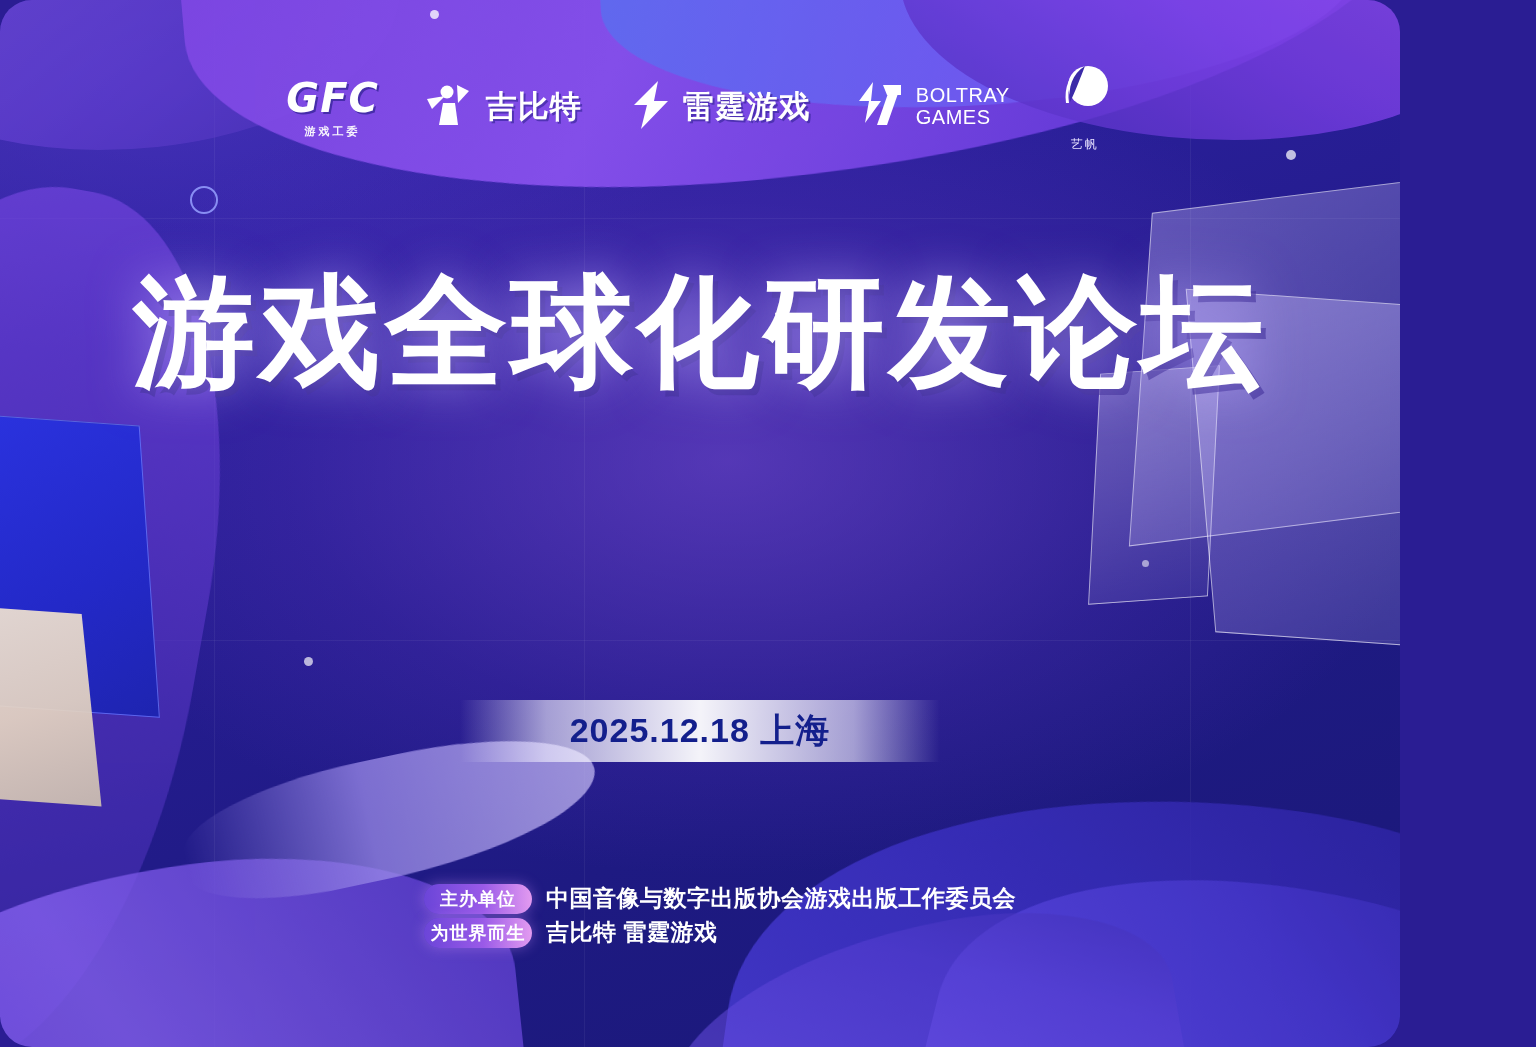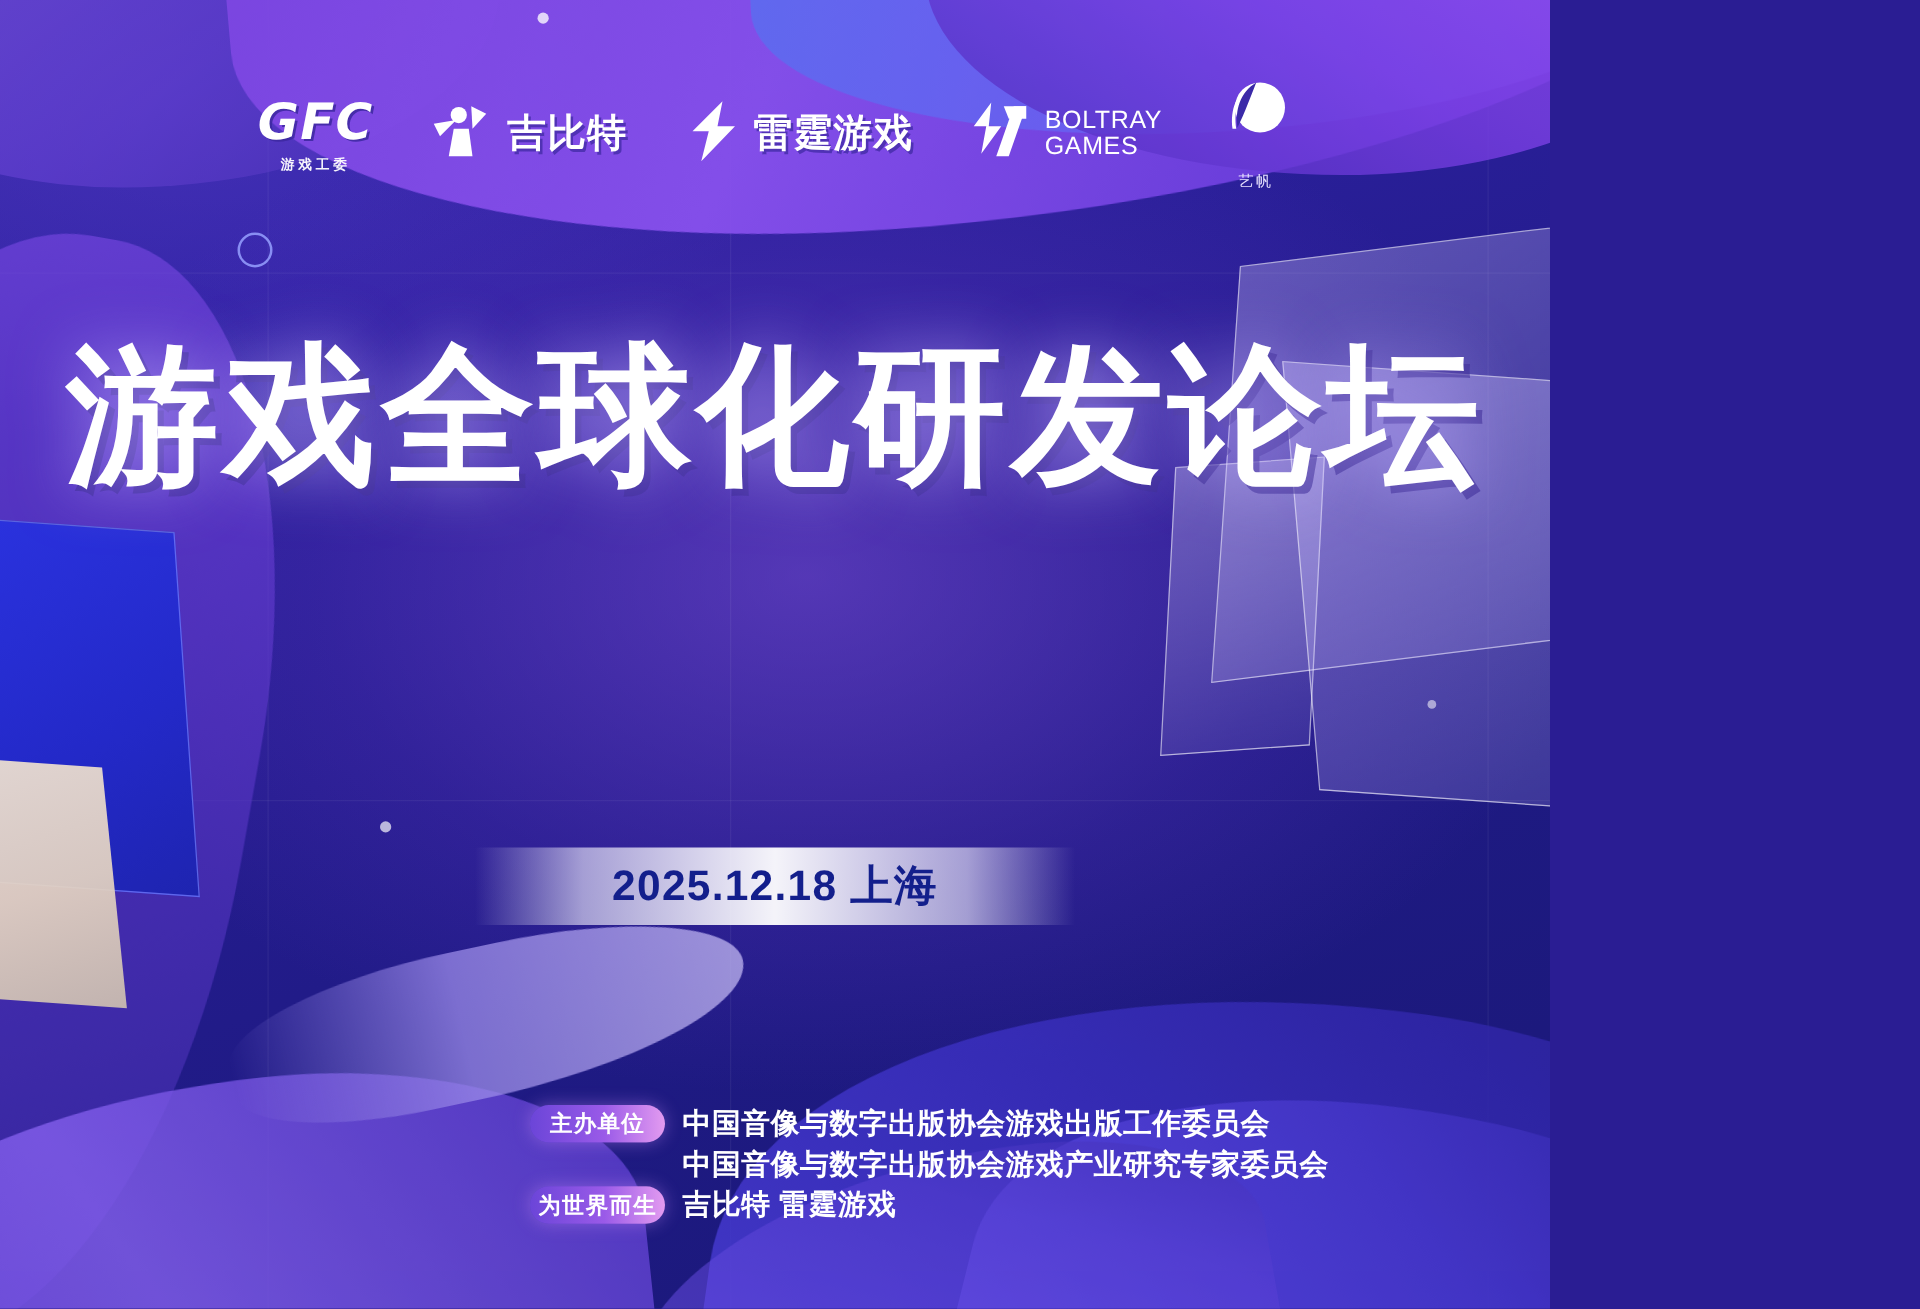--- a/index.html
+++ b/index.html
@@ -2,25 +2,26 @@
 <html><head>
 <meta charset="utf-8">
 <style>
   * { margin:0; padding:0; box-sizing:border-box; }
   html,body { width:1536px; height:1047px; overflow:hidden; }
   body {
     font-family:"Liberation Sans","DejaVu Sans",sans-serif;
     background:#2a1d93;
   }
   #poster {
-    position:relative; width:1240px; height:1047px; overflow:hidden;
+    position:relative; width:1400px; height:1047px; overflow:hidden;
     background:
       radial-gradient(ellipse 70% 55% at 52% 44%, rgba(124,78,214,0.55) 0%, rgba(90,52,190,0.25) 45%, rgba(40,28,150,0) 72%),
       radial-gradient(ellipse 60% 40% at 12% 8%, rgba(86,60,205,0.45) 0%, rgba(40,28,150,0) 65%),
       linear-gradient(160deg,#3a2aa8 0%,#2d21a0 22%,#241c8e 48%,#1e1a82 70%,#1a1878 100%);
+    border-radius: 32px;
   }
 
   
   .grid-line { position:absolute; background:rgba(255,255,255,0.055); }
   .gl-v { width:1px; height:100%; top:0; }
   .gl-h { height:1px; width:100%; left:0; }
 
   .ribbon { position:absolute; border-radius:50%; filter:blur(0.6px); }
 
   .rb1 { 
@@ -145,21 +146,21 @@
   #tagline {
     margin-top:28px; font-size:66px; font-weight:700; letter-spacing:12px;
     font-family:"DejaVu Sans Mono","Liberation Mono",monospace;
     background:linear-gradient(180deg,#f7b9e8 0%,#fbd7f3 38%,#ffffff 78%);
     -webkit-background-clip:text; background-clip:text; color:transparent;
     filter:drop-shadow(0 0 16px rgba(255,170,235,.45));
   }
 
   
   #date-bar {
-    position:absolute; top:678px; left:50%; transform:translateX(-50%);
+    position:absolute; top:700px; left:50%; transform:translateX(-50%);
     width:480px; height:62px; z-index:25;
     display:flex; align-items:center; justify-content:center;
     background:linear-gradient(90deg,rgba(255,255,255,0) 0%,rgba(244,242,255,.60) 18%,rgba(255,255,255,.95) 50%,rgba(244,242,255,.60) 82%,rgba(255,255,255,0) 100%);
   }
   #date-text { font-size:34px; font-weight:700; color:#131f8c; letter-spacing:1px; }
 
   
   #footer { position:absolute; left:424px; top:884px; z-index:25; }
   .f-row { display:flex; align-items:flex-start; gap:14px; margin-bottom:4px; }
   .badge {
@@ -269,21 +270,20 @@
 
   <div id="date-bar">
     <span id="date-text">2025.12.18 上海</span>
   </div>
 
   <div id="footer">
     <div class="f-row">
       <span class="badge">主办单位</span>
       <div class="f-lines">
         <div class="f-text">中国音像与数字出版协会游戏出版工作委员会</div>
-        <div class="f-text">中国音像与数字出版协会游戏产业研究专家委员会</div>
       </div>
     </div>
     <div class="f-row">
       <span class="badge">为世界而生</span>
       <div class="f-text">吉比特 雷霆游戏</div>
     </div>
   </div>
 
 </div>
 

